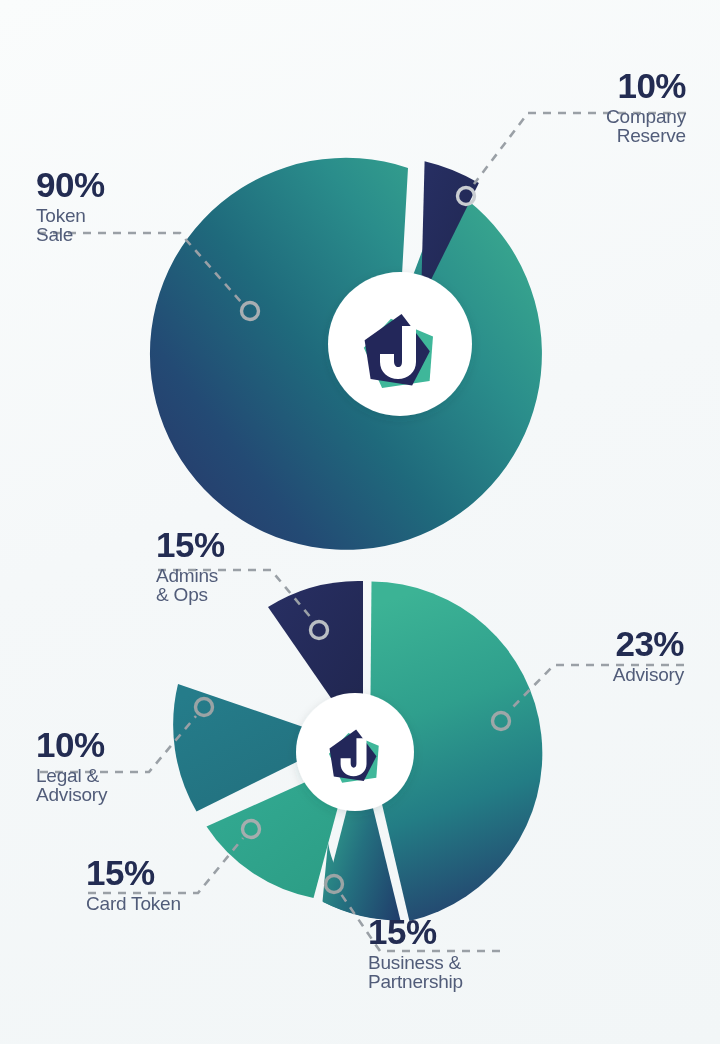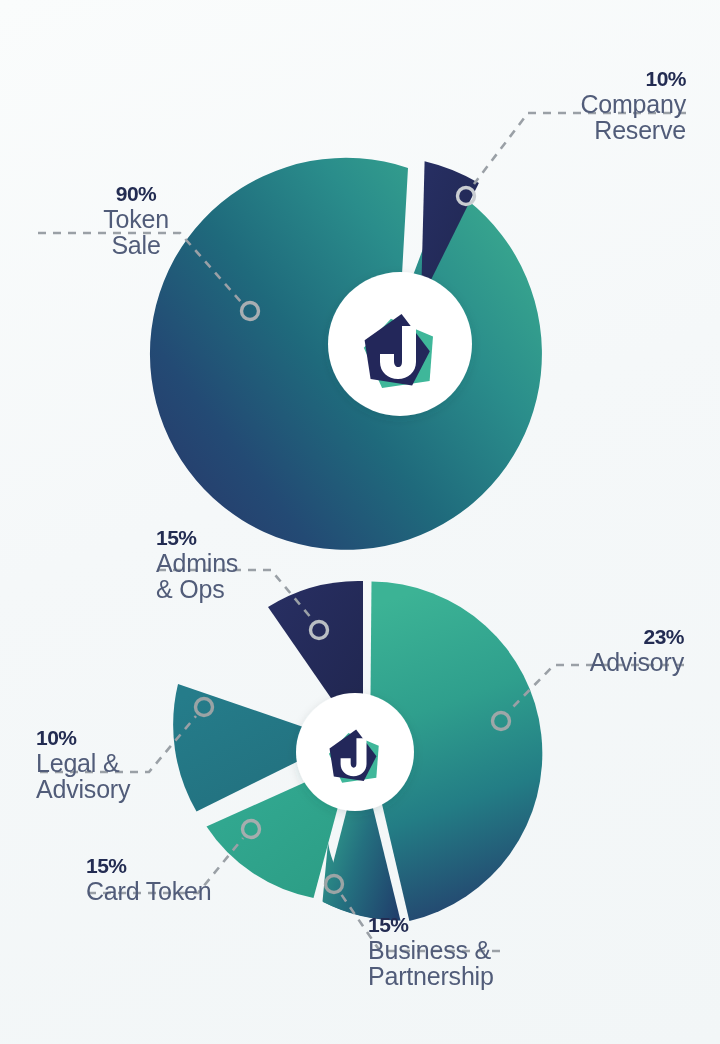--- a/index.html
+++ b/index.html
@@ -24,40 +24,40 @@
     width: 720px;
     height: 1044px;
   }
   
   .callout {
     position: absolute;
     line-height: 1.02;
     color: #2b3558;
   }
   .callout .pct {
-    font-size: 21px;
+    font-size: 35px;
     font-weight: 700;
     letter-spacing: -0.5px;
     color: #232c52;
     display: block;
     margin-bottom: 3px;
   }
   .callout .name {
-    font-size: 25px;
+    font-size: 19px;
     font-weight: 400;
     letter-spacing: -0.2px;
     color: #515c79;
     display: block;
     white-space: pre-line;
   }
   .align-left  { text-align: left; }
   .align-right { text-align: right; }
 
   
-  #lbl-token-sale      { left: 36px;  top: 183px;  width: 200px; text-align: center; }
+  #lbl-token-sale      { left: 36px;  top: 167px;  width: 200px; }
   #lbl-company-reserve { right: 34px; top: 68px;   width: 280px; }
   
   #lbl-admins-ops      { left: 156px; top: 527px;  width: 210px; }
   #lbl-marketing       { right: 36px; top: 626px;  width: 250px; }
   #lbl-legal-advisory  { left: 36px;  top: 727px;  width: 210px; }
   #lbl-card-pool       { left: 86px;  top: 855px;  width: 210px; }
   #lbl-business-part   { left: 368px; top: 914px;  width: 300px; }
 </style>
 </head>
 <body>

